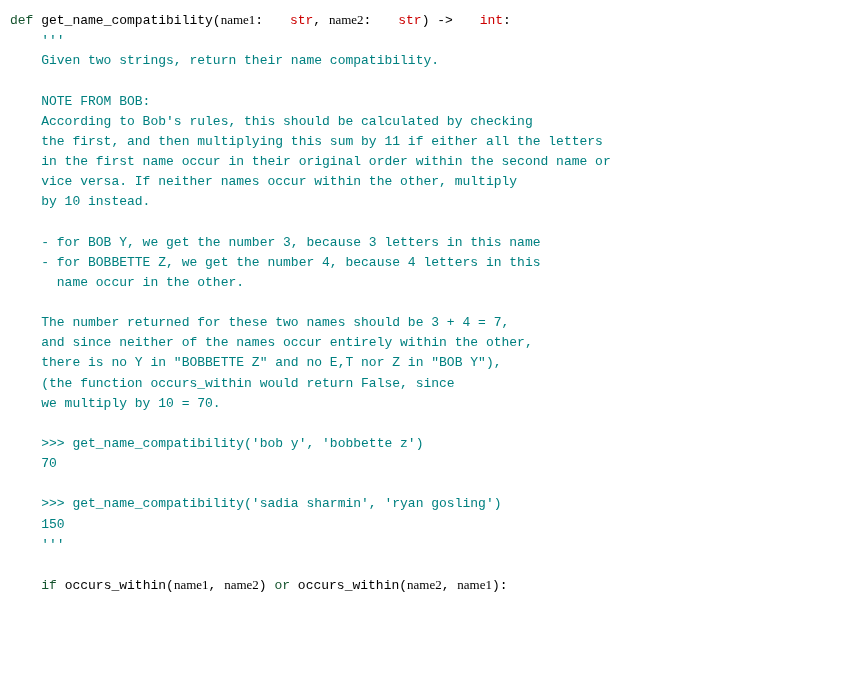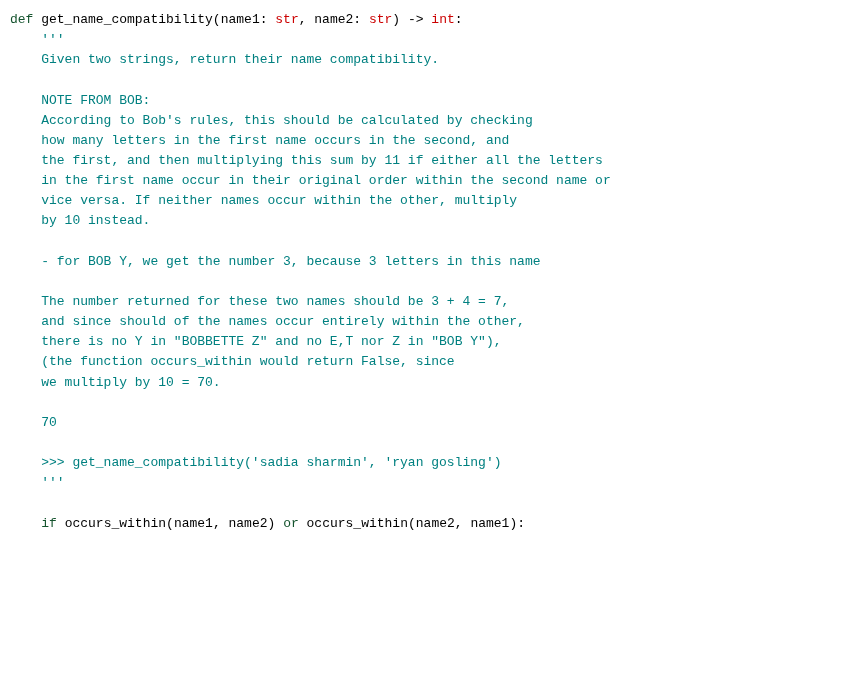--- a/index.html
+++ b/index.html
@@ -25,53 +25,56 @@
 
     .code-line {
       display: block;
       white-space: pre;
       padding: 0 10px;
       line-height: 1.55;
     }
 
     .kw { color: #14532d; font-weight: normal; } 
     .fn { color: #000000; } 
-    .param { color: #000000; }
-    .type { color: #cc0000; } 
+    .param { color: #000000; font-family: Liberation Serif, serif; }
+    .type { color: #cc0000; margin-left: 19px; } 
     .comment { color: #008080; } 
     .normal { color: #000000; }
   </style>
 </head>
 <body>
 
 <div class="code-container">
 
   <span class="code-line"><span class="kw">def</span><span class="normal"> </span><span class="fn">get_name_compatibility</span><span class="normal">(</span><span class="param">name1</span><span class="normal">: </span><span class="type">str</span><span class="normal">, </span><span class="param">name2</span><span class="normal">: </span><span class="type">str</span><span class="normal">) -&gt; </span><span class="type">int</span><span class="normal">:</span></span>
 
   <span class="code-line"><span class="comment">    '''</span></span>
   <span class="code-line"><span class="comment">    Given two strings, return their name compatibility.</span></span>
   <span class="code-line"><span class="comment"> </span></span>
   <span class="code-line"><span class="comment">    NOTE FROM BOB:</span></span>
   <span class="code-line"><span class="comment">    According to Bob's rules, this should be calculated by checking</span></span>
-  <span class="code-line"><span class="comment">    how many letters in the first name occurs in the second, and</span></span>
   <span class="code-line"><span class="comment">    the first, and then multiplying this sum by 11 if either all the letters</span></span>
   <span class="code-line"><span class="comment">    in the first name occur in their original order within the second name or</span></span>
   <span class="code-line"><span class="comment">    vice versa. If neither names occur within the other, multiply</span></span>
   <span class="code-line"><span class="comment">    by 10 instead.</span></span>
   <span class="code-line"><span class="comment"> </span></span>
   <span class="code-line"><span class="comment">    - for BOB Y, we get the number 3, because 3 letters in this name</span></span>
+  <span class="code-line"><span class="comment">    - for BOBBETTE Z, we get the number 4, because 4 letters in this</span></span>
+  <span class="code-line"><span class="comment">      name occur in the other.</span></span>
   <span class="code-line"><span class="comment"> </span></span>
   <span class="code-line"><span class="comment">    The number returned for these two names should be 3 + 4 = 7,</span></span>
-  <span class="code-line"><span class="comment">    and since should of the names occur entirely within the other,</span></span>
+  <span class="code-line"><span class="comment">    and since neither of the names occur entirely within the other,</span></span>
   <span class="code-line"><span class="comment">    there is no Y in "BOBBETTE Z" and no E,T nor Z in "BOB Y"),</span></span>
   <span class="code-line"><span class="comment">    (the function occurs_within would return False, since</span></span>
   <span class="code-line"><span class="comment">    we multiply by 10 = 70.</span></span>
   <span class="code-line"><span class="comment"> </span></span>
+  <span class="code-line"><span class="comment">    &gt;&gt;&gt; get_name_compatibility('bob y', 'bobbette z')</span></span>
   <span class="code-line"><span class="comment">    70</span></span>
   <span class="code-line"><span class="comment"> </span></span>
   <span class="code-line"><span class="comment">    &gt;&gt;&gt; get_name_compatibility('sadia sharmin', 'ryan gosling')</span></span>
+  <span class="code-line"><span class="comment">    150</span></span>
   <span class="code-line"><span class="comment">    '''</span></span>
 
   <span class="code-line"> </span>
 
   <span class="code-line"><span class="normal">    </span><span class="kw">if</span><span class="normal"> </span><span class="fn">occurs_within</span><span class="normal">(</span><span class="param">name1</span><span class="normal">, </span><span class="param">name2</span><span class="normal">) </span><span class="kw">or</span><span class="normal"> </span><span class="fn">occurs_within</span><span class="normal">(</span><span class="param">name2</span><span class="normal">, </span><span class="param">name1</span><span class="normal">):</span></span>
 
 </div>
 
 </body></html>

